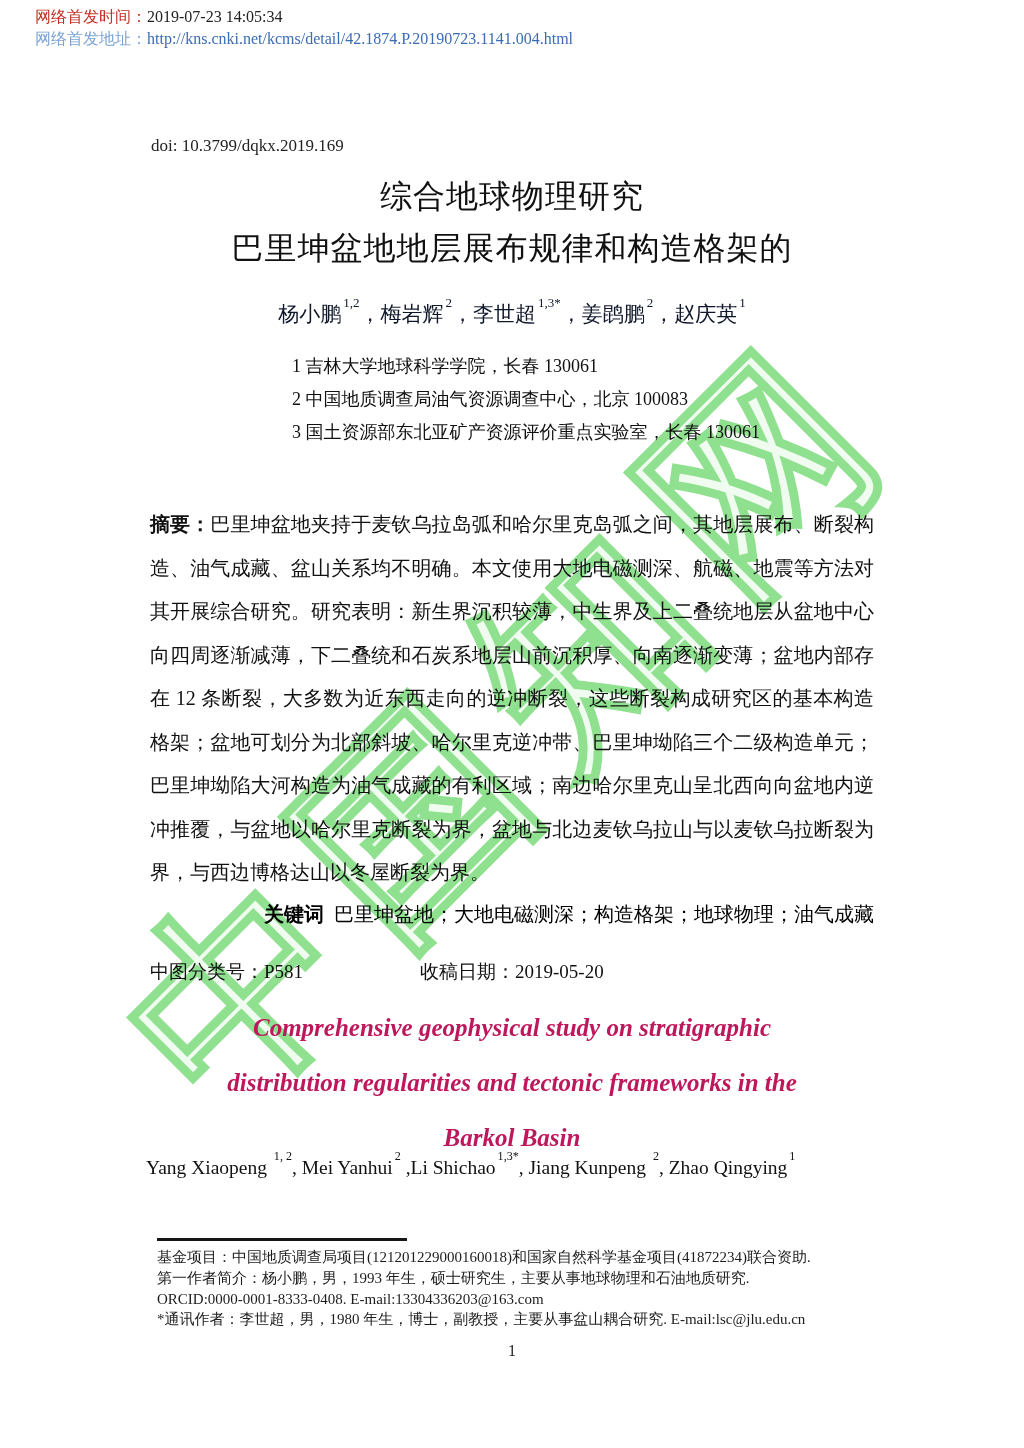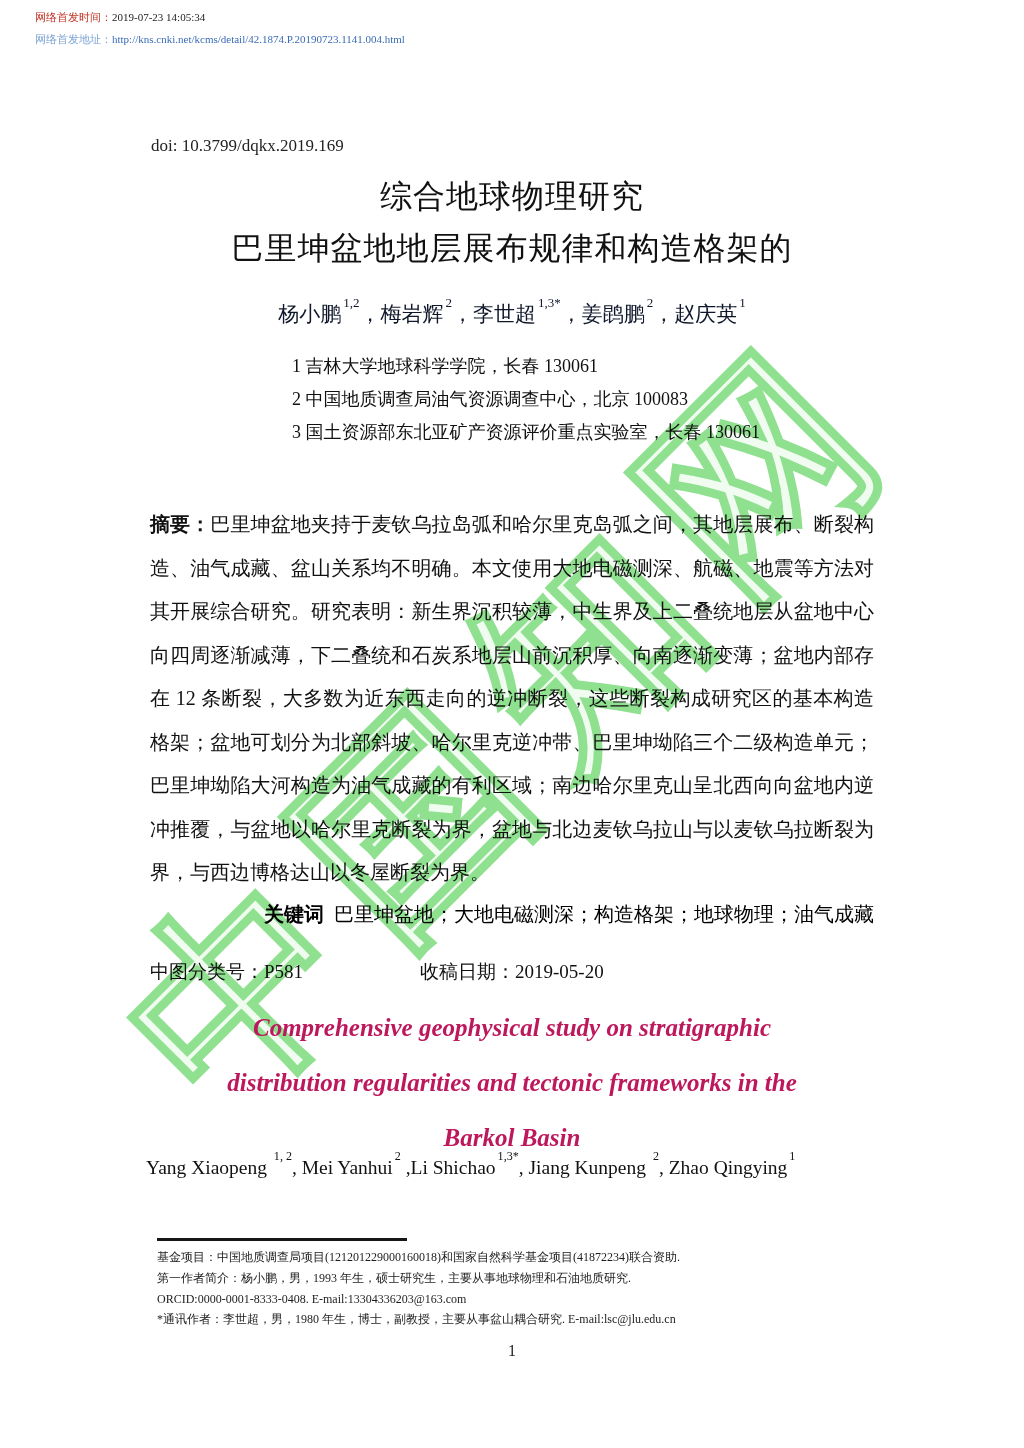--- a/index.html
+++ b/index.html
@@ -3,21 +3,21 @@
 <meta charset="utf-8">
 <style>
   html,body { margin:0; padding:0; background:#ffffff; }
   .page {
     position:relative; width:1024px; height:1448px; background:#ffffff;
     overflow:hidden;
     font-family:"Liberation Serif","DejaVu Serif",serif;
     color:#1a1a1a;
   }
   
-  .net-header { position:absolute; left:35px; top:6px; font-size:11px; line-height:22px; }
+  .net-header { position:absolute; left:35px; top:6px; font-size:16px; line-height:22px; }
   .net-header .lbl-red  { color:var(--red,#c03022); }
   .net-header .lbl-blue { color:var(--link_label,#7ba3d4); }
   .net-header .url      { color:var(--link,#3a6cb5); text-decoration:none; }
   .net-header .val      { color:#222; }
   
   .doi { position:absolute; left:151px; top:136px; font-size:17px; color:#222; }
   
   .title-cn { position:absolute; left:150px; top:170px; width:724px;
               text-align:center; font-size:32px; line-height:52px; color:#111;
               letter-spacing:1px; }
@@ -38,21 +38,21 @@
   .clc-row { position:absolute; left:150px; top:959px; width:724px; font-size:19px; color:#111; }
   .clc-row .clc { display:inline-block; width:270px; }
   
   .title-en { position:absolute; left:120px; top:1000px; width:784px; text-align:center;
               font-size:25px; font-weight:bold; line-height:55px; color:#be185d;font-style:italic; }
   
   .authors-en { position:absolute; left:146px; top:1155px; width:716px; font-size:19.5px; color:#111; }
   
   .foot-rule { position:absolute; left:157px; top:1238px; width:250px; height:3px; background:#161616; }
   .footnotes { position:absolute; left:157px; top:1247px; width:712px;
-               font-size:12px; line-height:20.8px; color:#1c1c1c; }
+               font-size:15px; line-height:20.8px; color:#1c1c1c; }
   
   .pagenum { position:absolute; left:0; top:1342px; width:1024px; text-align:center;
              font-size:16px; color:#222; }
   
   .watermark {
     position:absolute; left:-30px; top:565px; width:1080px; height:320px;
     text-align:center; line-height:320px;
     font-size:215px; letter-spacing:28px; font-weight:bold;
     transform:rotate(-45deg);
     color:rgba(146,232,146,0.14);

